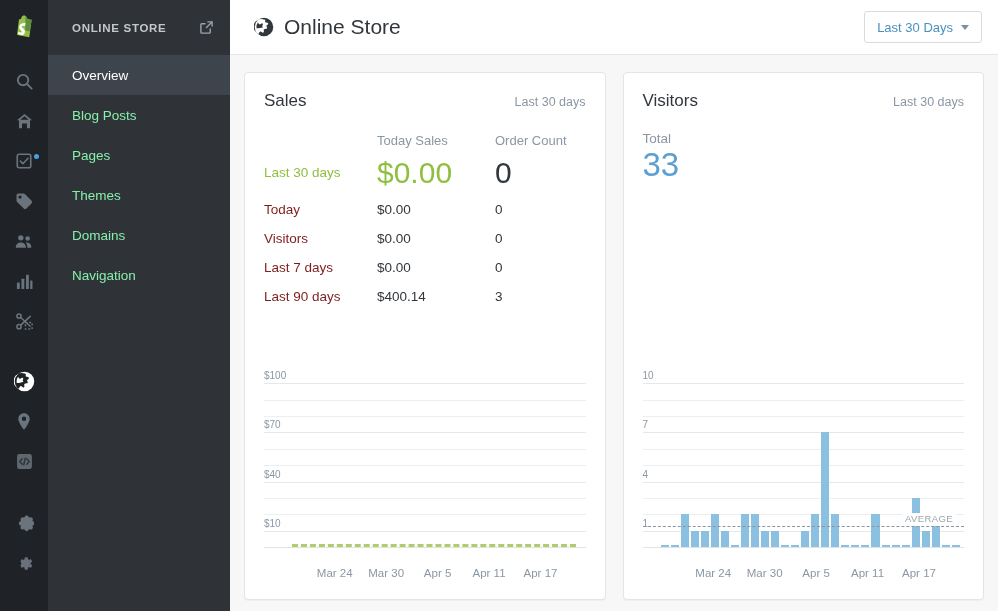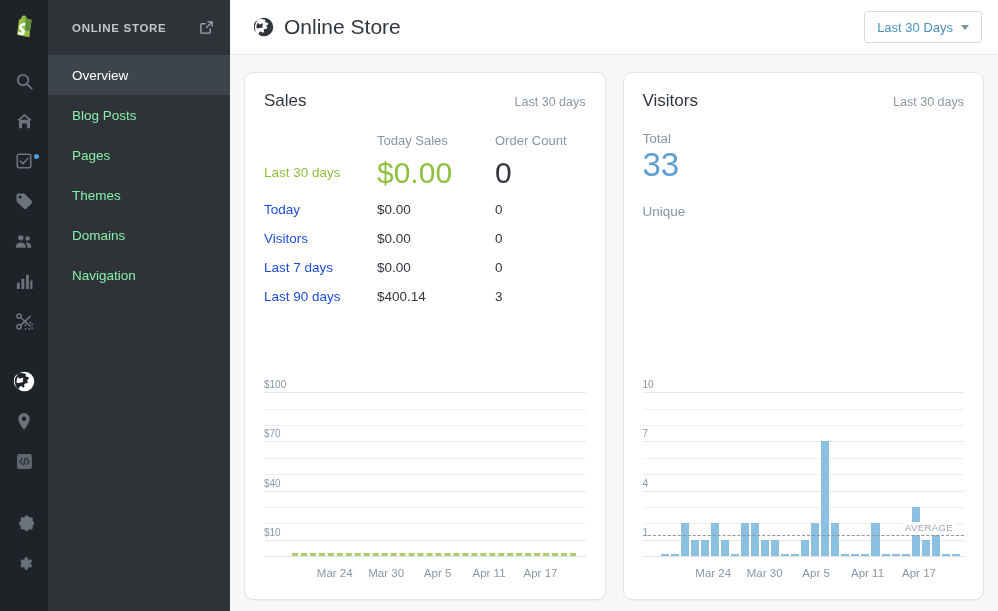--- a/index.html
+++ b/index.html
@@ -97,42 +97,42 @@
   
   .content {
     flex: 1 1 auto;
     padding: 17px 14px 0 14px;
     display: flex; gap: 17px;
     min-height: 0;
   }
   .card {
     background: #ffffff;
     border: 1px solid #e2e4e6;
-    border-radius: 9px;
+    border-radius: 4px;
     box-shadow: 0 1px 0 rgba(0,0,0,0.03);
     flex: 1 1 0;
     min-width: 0;
     padding: 18px 19px 0 19px;
     display: flex; flex-direction: column;
     height: 528px;
   }
   .card-head { display: flex; align-items: baseline; justify-content: space-between; }
   .card-title { font-size: 17px; color: #31373d; font-weight: normal; }
   .card-range { font-size: 12.5px; color: #8a97a3; }
 
   
   .sales-table { margin-top: 22px; width: 100%; border-collapse: collapse; }
   .sales-table th {
     font-size: 13px; color: #8a97a3; font-weight: normal;
     text-align: left; padding-bottom: 6px;
   }
   .sales-table td { font-size: 13.5px; color: #31373d; padding: 7px 0; }
   .col-label { width: 113px; }
   .col-total { width: 118px; }
-  .sales-table td.lbl { color: #1d4ed8; }
+  .sales-table td.lbl { color: #7f1d1d; }
   .row-hero td { padding-top: 2px; padding-bottom: 6px; }
   .row-hero td.lbl { color: #8fbf3f; font-size: 13.5px; }
   .hero-val { font-size: 30px; color: #8fbf3f; line-height: 1.1; }
   .hero-count { font-size: 30px; color: #31373d; line-height: 1.1; }
 
   
   .vis-block { margin-top: 20px; }
   .vis-lbl { font-size: 13.5px; color: #8a97a3; }
   .vis-total { font-size: 33px; color: #5c9fd0; line-height: 1.15; }
   .vis-unique { font-size: 33px; color: #31373d; line-height: 1.15; }
@@ -152,21 +152,21 @@
   .axis-base { position: absolute; left: 0; right: 0; height: 1px; background: #dfe3e6; }
   .ytick {
     position: absolute; left: 0;
     font-size: 10px; color: #8a97a3;
     transform: translateY(-100%);
     padding-bottom: 2px;
     background: #ffffff;
     padding-right: 4px;
   }
   .xaxis {
-    position: relative; height: 22px; margin-top: 7px;
+    position: relative; height: 22px; margin-top: 16px;
   }
   .xtick {
     position: absolute; top: 4px;
     font-size: 11.5px; color: #8a97a3;
     transform: translateX(-50%);
     white-space: nowrap;
   }
   .dashline {
     position: absolute; left: 28px; right: 10px;
     border-top: 3px dashed #b3cc6b;
@@ -414,21 +414,20 @@
         <div class="card-head">
           <span class="card-title">Visitors</span>
           <span class="card-range">Last 30 days</span>
         </div>
 
         <div class="vis-block">
           <div class="vis-lbl">Total</div>
           <div class="vis-total">33</div>
         </div>
         <div class="vis-block">
-          <div class="vis-lbl">Unique</div>
         </div>
 
         <div class="chart-wrap">
           <div class="chart" id="visitors-chart">
               <div class="gridline" style="top: 81.8182%;"></div>
               <div class="gridline" style="top: 72.7273%;"></div>
               <div class="gridline" style="top: 54.5455%;"></div>
               <div class="gridline" style="top: 45.4545%;"></div>
               <div class="gridline" style="top: 27.2727%;"></div>
               <div class="gridline" style="top: 18.1818%;"></div>

